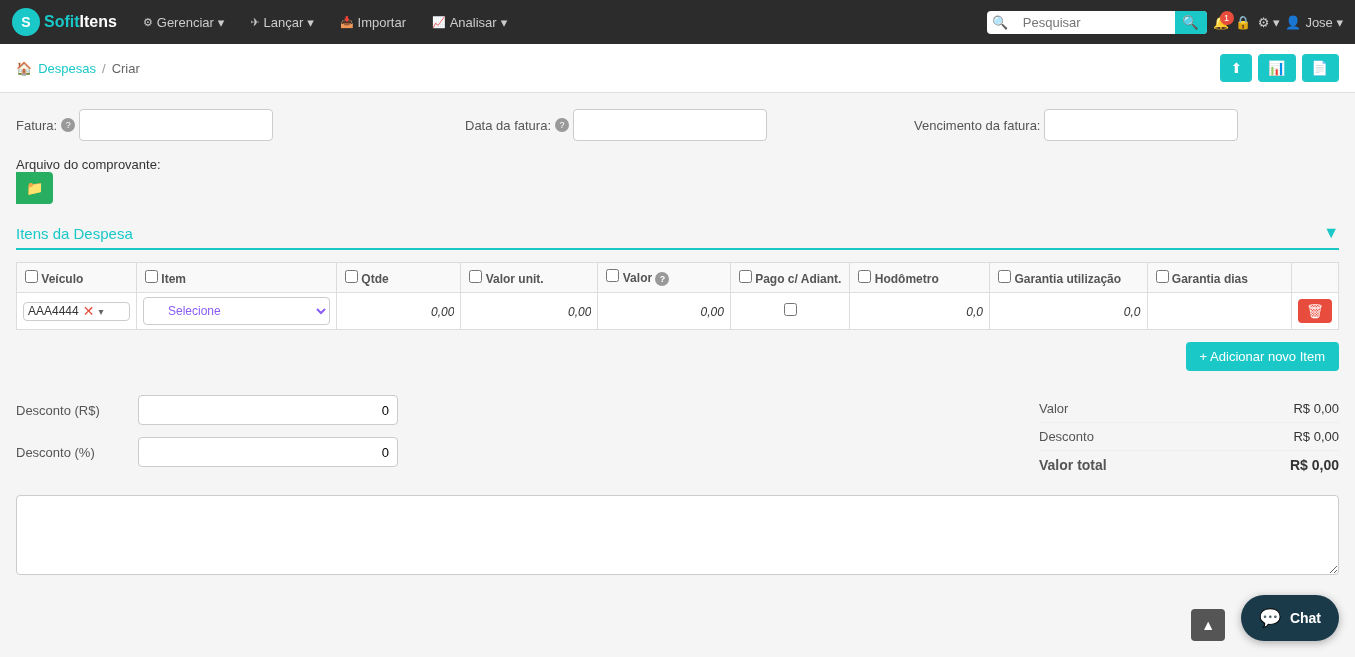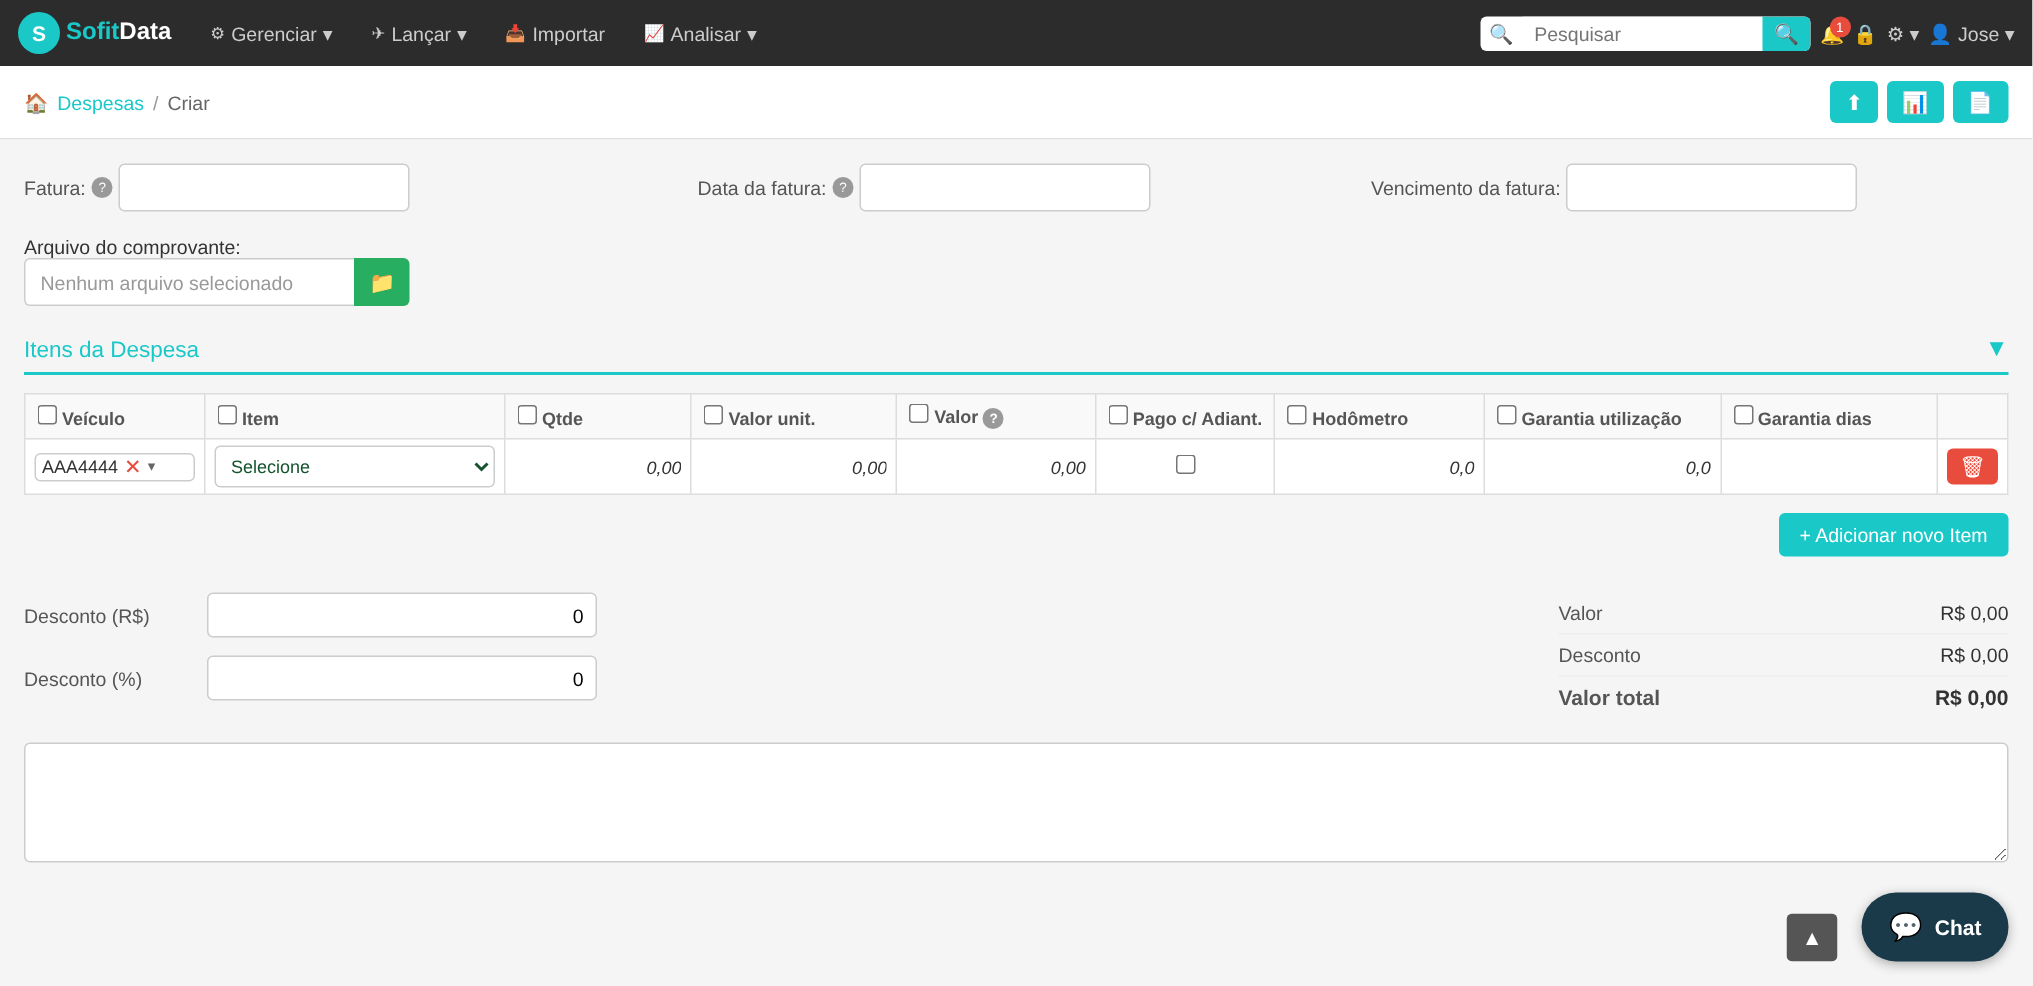--- a/index.html
+++ b/index.html
@@ -118,21 +118,21 @@
       display: flex; align-items: center; gap: 4px;
       border: 1px solid #ccc; border-radius: 4px; background: #fff;
       padding: 2px 4px; height: 19px;
     }
     .vehicle-tag { display: flex; align-items: center; gap: 4px; font-size: 12px; }
     .vehicle-clear { color: #e74c3c; cursor: pointer; font-size: 14px; }
     .vehicle-caret { color: #666; font-size: 10px; cursor: pointer; }
 
     .item-select {
       width: 100%; border: 1px solid #ccc; border-radius: 4px;
-      padding: 3px 6px; font-size: 12px; height: 28px; color: #14532d; background: #fff;
+      padding: 3px 20px; font-size: 12px; height: 28px; color: #8b5cf6; background: #fff;
     }
 
     .num-input {
       width: 100%; border: none; outline: none; text-align: right;
       font-size: 12px; color: #333; background: transparent; font-style: italic;
     }
     .num-cell { text-align: right; min-width: 60px; }
 
     .checkbox-cell { text-align: center; }
     .delete-btn {
@@ -200,21 +200,21 @@
       display: flex; align-items: center; justify-content: center;
       color: #fff; font-weight: bold; font-size: 14px;
     }
   </style>
 </head>
 <body>
 
 <nav class="navbar">
   <div class="navbar-brand">
     <div class="logo-circle">S</div>
-    <span><span class="brand-sofit">Sofit</span><span class="brand-view">Data</span></span>
+    <span><span class="brand-sofit">Sofit</span><span class="brand-view">Itens</span></span>
   </div>
 
   <div class="nav-item">
     <span class="nav-icon">⚙</span>
     <span>Gerenciar</span>
     <span>▾</span>
   </div>
   <div class="nav-item">
     <span class="nav-icon">✈</span>
     <span>Lançar</span>
@@ -282,21 +282,20 @@
       <label>
         <span>Vencimento da fatura:</span>
       </label>
       <input type="text" class="form-control" style="">
     </div>
   </div>
 
   <div class="file-group">
     <label>Arquivo do comprovante:</label>
     <div class="file-input-wrap">
-      <div class="file-input-text">Nenhum arquivo selecionado</div>
       <button class="file-browse-btn">📁</button>
     </div>
   </div>
 
   <div class="section-header">
     <span class="section-title">Itens da Despesa</span>
     <span class="section-collapse">▼</span>
   </div>
 
   <table class="items-table">

